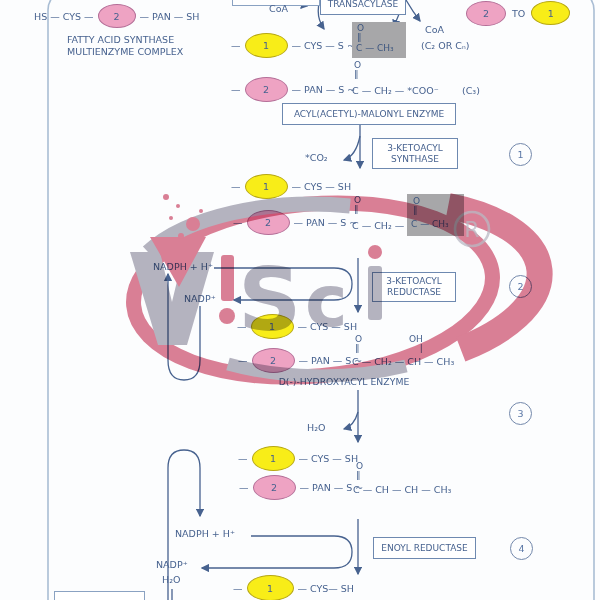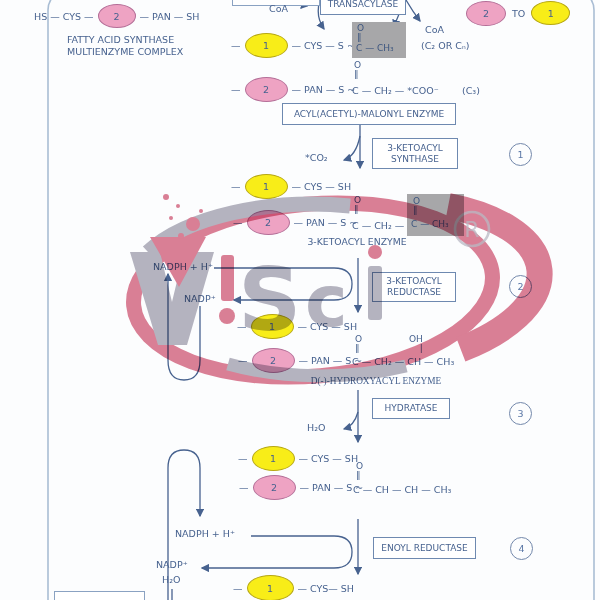--- a/index.html
+++ b/index.html
@@ -139,21 +139,20 @@
   <div class="dbond" style="left:354px;top:196px;">
     <div>O</div>
     <div>‖</div>
   </div>
   <div class="t" style="left:352px;top:220px;">C — CH₂ —</div>
   <div class="graybox" style="left:407px;top:194px;width:57px;height:42px;">
     <span style="left:6px;top:3px;">O</span>
     <span style="left:6px;top:12px;">‖</span>
     <span style="left:4px;top:26px;">C — CH₃</span>
   </div>
-  <div class="lblc" style="left:272px;top:236px;width:170px;">3-KETOACYL ENZYME</div>
 
   <div class="t" style="left:153px;top:261px;">NADPH + H⁺</div>
   <div class="t" style="left:184px;top:293px;">NADP⁺</div>
   <div class="box" style="left:372px;top:272px;width:82px;height:28px;">
     <div>3-KETOACYL</div>
     <div>REDUCTASE</div>
   </div>
   <div class="circnum" style="left:509px;top:275px;">2</div>
 
   <div class="flexrow" style="left:237px;top:314px;">
@@ -169,25 +168,22 @@
   </div>
   <div class="dbond" style="left:355px;top:335px;">
     <div>O</div>
     <div>‖</div>
   </div>
   <div class="dbond" style="left:409px;top:335px;text-align:right;">
     <div>OH</div>
     <div style="padding-left:4px;">|</div>
   </div>
   <div class="t" style="left:352px;top:356px;">C — CH₂ — CH — CH₃</div>
-  <div class="lblc" style="left:296px;top:376px;width:160px;font-family:Liberation Serif, serif;">D(-)-HYDROXYACYL ENZYME</div>
-
-  <div class="box" style="left:372px;top:398px;width:76px;height:19px;">
-    <div>HYDRATASE</div>
-  </div>
+  <div class="lblc" style="left:264px;top:376px;width:160px;">D(-)-HYDROXYACYL ENZYME</div>
+
   <div class="circnum" style="left:509px;top:402px;">3</div>
   <div class="t" style="left:307px;top:422px;">H₂O</div>
 
   <div class="flexrow" style="left:238px;top:446px;">
     <span class="dash">—</span>
     <span class="oval yellow">1</span>
     <span class="t" style="position:static;">— CYS — SH</span>
   </div>
 
   <div class="flexrow" style="left:239px;top:475px;">

